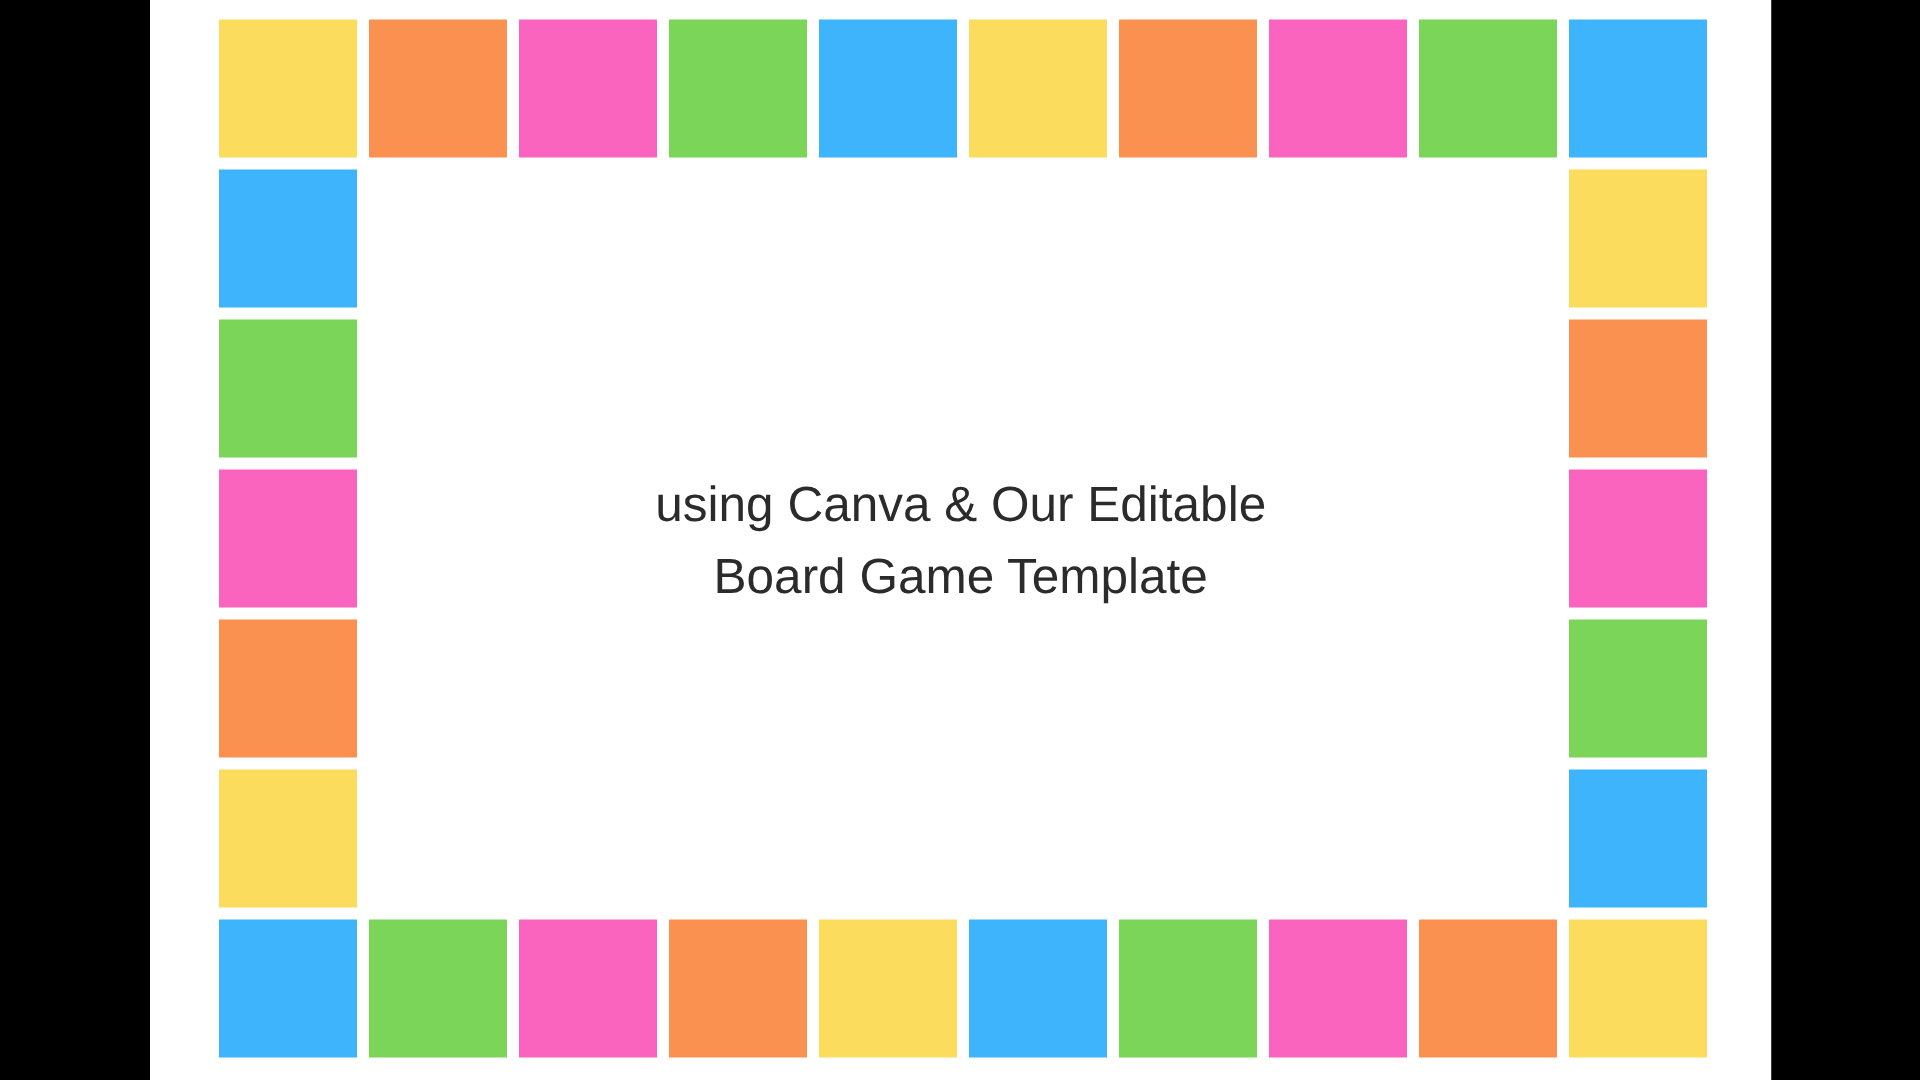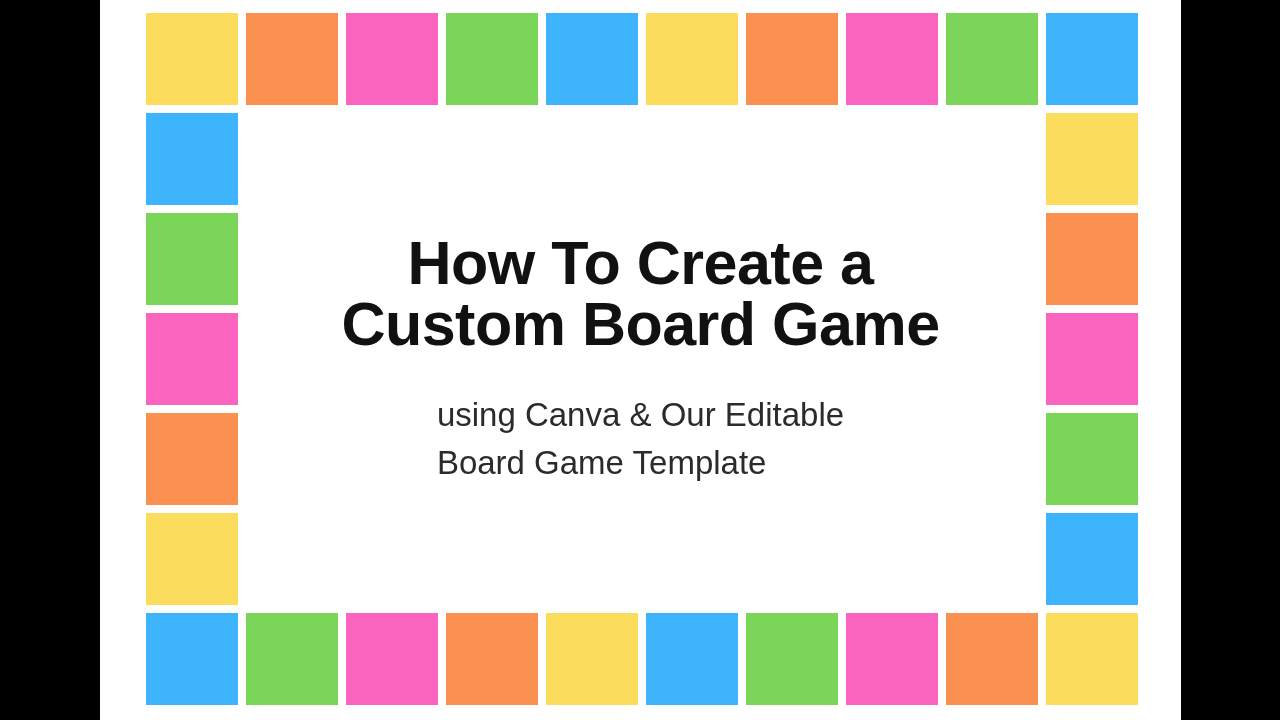--- a/index.html
+++ b/index.html
@@ -71,20 +71,21 @@
     color: #111111;
     font-family: "Liberation Sans", sans-serif;
     font-weight: bold;
     font-size: 61px;
     line-height: 1.0;
     letter-spacing: -0.5px;
     margin: 0 0 36px 0;
     white-space: pre-line;
   }
   #subtitle {
+    text-align: center;
     color: #2b2b2b;
     font-family: "Liberation Sans", sans-serif;
     font-weight: normal;
     font-size: 33px;
     line-height: 1.45;
     margin: 0;
     white-space: pre-line;
   }
 </style>
 </head>
@@ -124,20 +125,18 @@
         <div class="tile" style="left: 46px; top: 413px; background: rgb(250, 145, 80);"></div>
         <div class="tile" style="left: 46px; top: 513px; background: rgb(252, 220, 92);"></div>
         <div class="tile" style="left: 946px; top: 113px; background: rgb(252, 220, 92);"></div>
         <div class="tile" style="left: 946px; top: 213px; background: rgb(250, 145, 80);"></div>
         <div class="tile" style="left: 946px; top: 313px; background: rgb(251, 100, 190);"></div>
         <div class="tile" style="left: 946px; top: 413px; background: rgb(123, 213, 89);"></div>
         <div class="tile" style="left: 946px; top: 513px; background: rgb(61, 180, 252);"></div>
       </div>
 
     <div id="text-block">
-      <div id="title">How To Create a
-Custom Board Game</div>
       <div id="subtitle">using Canva &amp; Our Editable
 Board Game Template</div>
     </div>
 
   </div>
 </div>
 
 </body></html>

